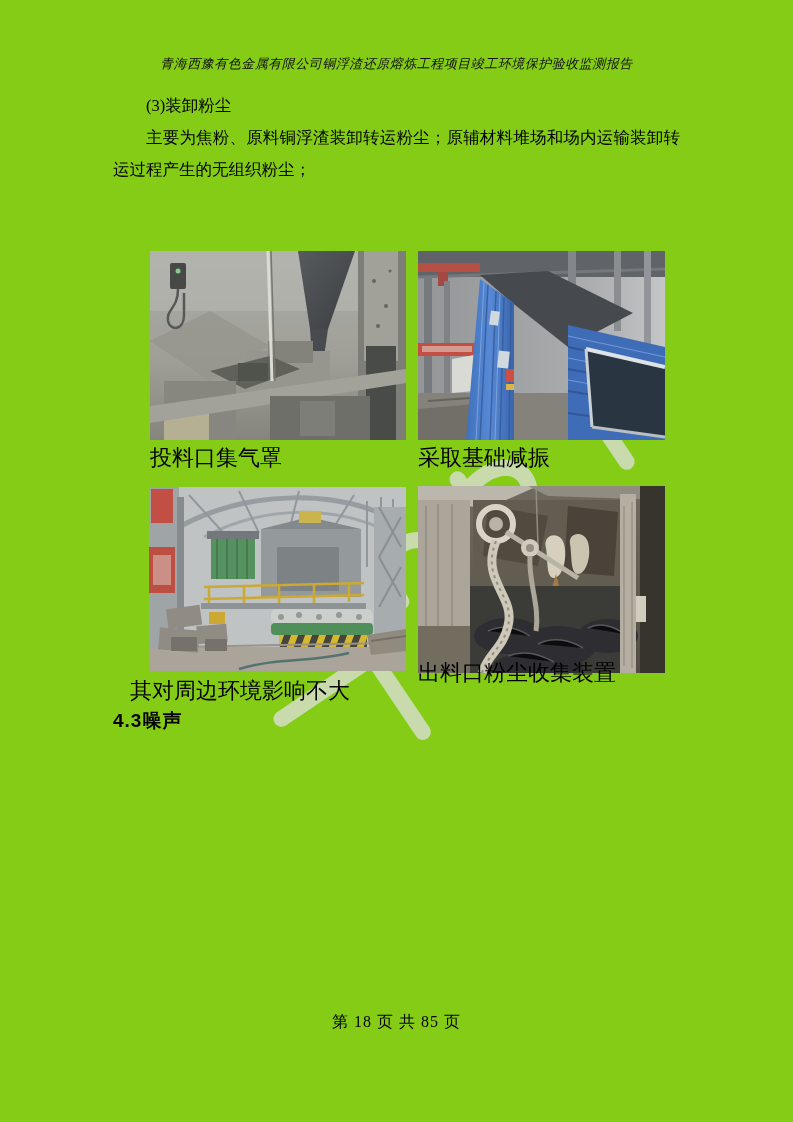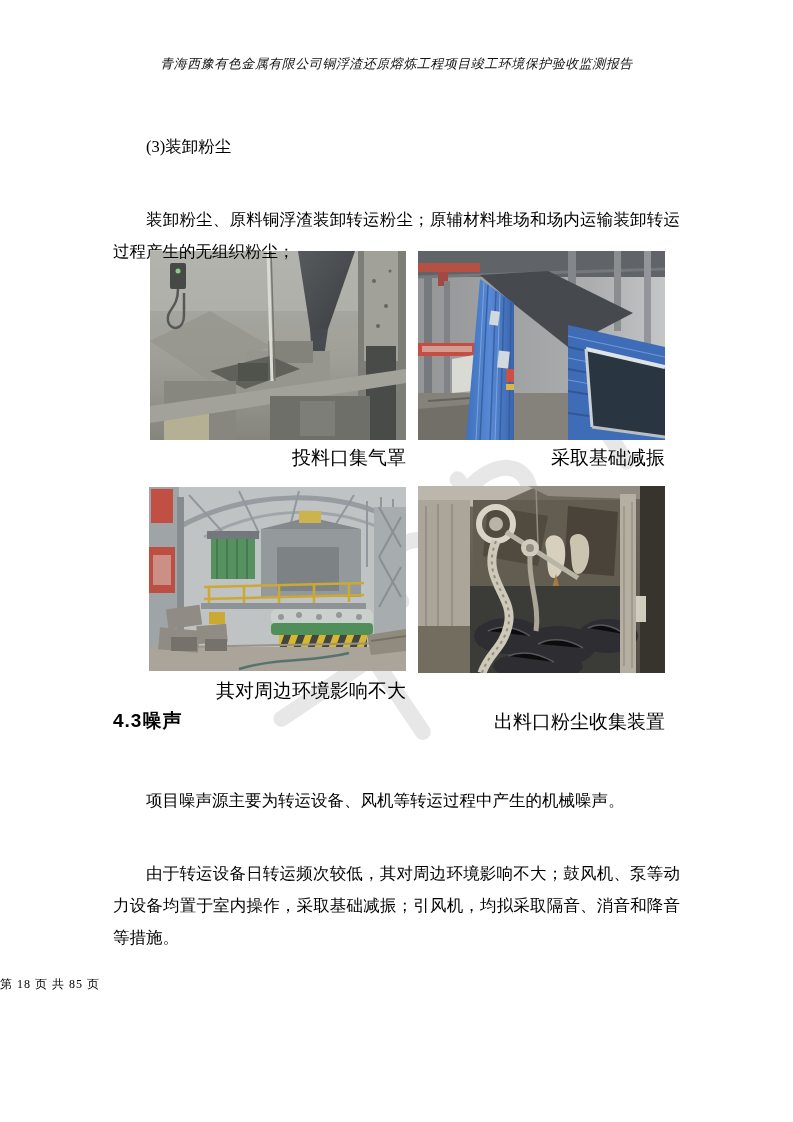--- a/index.html
+++ b/index.html
@@ -1,68 +1,68 @@
 <!DOCTYPE html>
 <html><head>
 <meta charset="utf-8">
 <style>
   * { margin:0; padding:0; box-sizing:border-box; }
   html,body { background:#888; }
   .page {
     position:relative;
     width:793px; height:1122px;
     margin:0 auto;
-    background:#ffffff;
+    background:#84cc16;
     font-family:"Liberation Serif","DejaVu Serif",serif;
     color:#000;
     overflow:hidden;
   }
   .watermark {
     position:absolute; left:150px; top:270px; width:560px; height:480px;
     z-index:0; pointer-events:none;
   }
   .header-title {
     position:absolute; top:55px; left:0; width:100%;
     text-align:center;
     font-size:13px; font-style:italic; letter-spacing:0.5px;
     color:#111; z-index:2;
   }
   .textblock {
     position:absolute; left:113px; width:567px;
     font-size:16.5px; line-height:32px;
     text-align:justify; z-index:2;
   }
-  .textblock p { text-indent:33px;margin-top:41px; }
+  .textblock p { text-indent:33px; }
   .tb1 { top:90px; }
   .tb2 { top:744px; }
   .photo {
     position:absolute; z-index:1;
     overflow:hidden; background:#999;
   }
   .photo svg { display:block; width:100%; height:100%; }
   .p1 { left:150px; top:251px; width:256px; height:189px; }
   .p2 { left:418px; top:251px; width:247px; height:189px; }
   .p3 { left:149px; top:487px; width:257px; height:184px; }
   .p4 { left:418px; top:486px; width:247px; height:187px; }
   .caption {
     position:absolute; z-index:2;
-    font-size:19px; text-align:right; line-height:24px;
+    font-size:22px; text-align:left; line-height:24px;
   }
   .c1 { left:150px; top:446px; width:256px; }
   .c2 { left:418px; top:446px; width:247px; }
   .c3 { left:130px; top:679px; width:276px; }
-  .c4 { left:418px; top:710px; width:247px; }
+  .c4 { left:418px; top:661px; width:247px; }
   .section-heading {
     position:absolute; left:113px; top:708px; z-index:2;
     font-size:19px; font-weight:bold; letter-spacing:1px;
     font-family:Liberation Sans, sans-serif;
   }
   .footer {
-    position:absolute; left:0; top:976px; width:100%;
-    font-size:12px; z-index:2;
+    position:absolute; left:0; top:1012px; width:100%;
+    text-align:center; font-size:16px; z-index:2;
     letter-spacing:1px;
   }
 </style>
 </head>
 <body>
 
 <div class="page">
 
   <div class="watermark">
     <svg viewBox="0 0 560 480" preserveAspectRatio="none">
@@ -74,21 +74,21 @@
         <path d="M430 160 L470 230 L510 160"></path>
         <path d="M470 230 L470 310"></path>
       </g>
     </svg>
   </div>
 
   <div class="header-title">青海西豫有色金属有限公司铜浮渣还原熔炼工程项目竣工环境保护验收监测报告</div>
 
   <div class="textblock tb1">
     <p>(3)装卸粉尘</p>
-    <p>装卸粉尘、原料铜浮渣装卸转运粉尘；原辅材料堆场和场内运输装卸转运过程产生的无组织粉尘；</p>
+    <p>主要为焦粉、原料铜浮渣装卸转运粉尘；原辅材料堆场和场内运输装卸转运过程产生的无组织粉尘；</p>
   </div>
 
   <figure class="photo p1">
     <svg viewBox="0 0 256 189" preserveAspectRatio="none">
       <defs>
         <linearGradient id="g1" x1="0" y1="0" x2="0" y2="1">
           <stop offset="0" stop-color="#a9a9a4"></stop>
             <stop offset="0.6" stop-color="#97978f"></stop>
             <stop offset="1" stop-color="#7c7c74"></stop>
         </linearGradient>
@@ -364,20 +364,16 @@
       <rect x="218" y="110" width="10" height="26" fill="#d0cbbc"></rect>
       <rect x="0" y="0" width="247" height="187" fill="#ffffff" opacity="0.04"></rect>
     </svg>
   </figure>
 
   <div class="caption c3">其对周边环境影响不大</div>
   <div class="caption c4">出料口粉尘收集装置</div>
 
   <h2 class="section-heading">4.3噪声</h2>
 
-  <div class="textblock tb2">
-    <p>项目噪声源主要为转运设备、风机等转运过程中产生的机械噪声。</p>
-    <p>由于转运设备日转运频次较低，其对周边环境影响不大；鼓风机、泵等动力设备均置于室内操作，采取基础减振；引风机，均拟采取隔音、消音和降音等措施。</p>
-  </div>
 
   <div class="footer">第 18 页 共 85 页</div>
 
 </div>
 
 </body></html>

